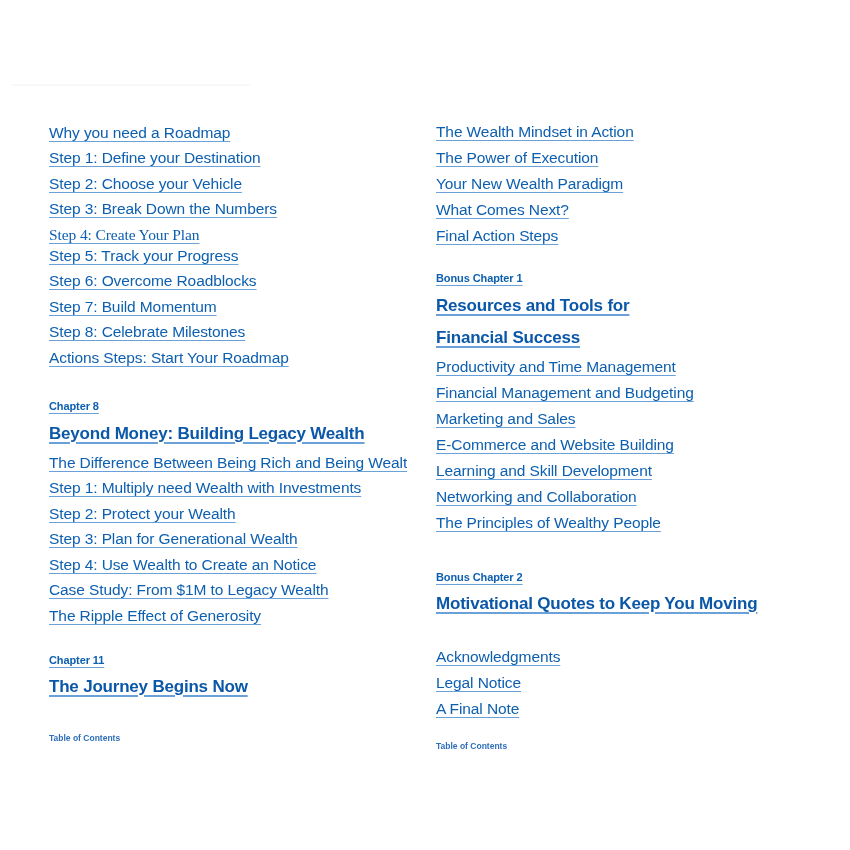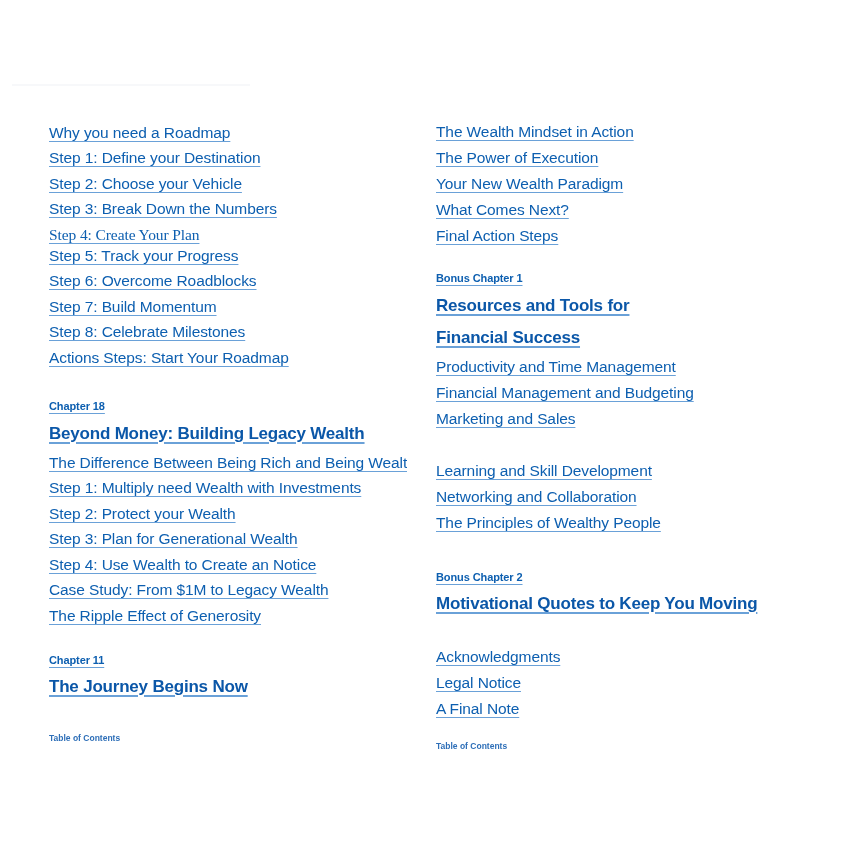--- a/index.html
+++ b/index.html
@@ -76,21 +76,21 @@
   <a class="link" style="left:49px; top:149px;">Step 1: Define your Destination</a>
   <a class="link" style="left:49px; top:175px;">Step 2: Choose your Vehicle</a>
   <a class="link" style="left:49px; top:200px;">Step 3: Break Down the Numbers</a>
   <a class="link" style="left:49px; top:226px;font-family:Liberation Serif, serif;">Step 4: Create Your Plan</a>
   <a class="link" style="left:49px; top:247px;">Step 5: Track your Progress</a>
   <a class="link" style="left:49px; top:272px;">Step 6: Overcome Roadblocks</a>
   <a class="link" style="left:49px; top:298px;">Step 7: Build Momentum</a>
   <a class="link" style="left:49px; top:323px;">Step 8: Celebrate Milestones</a>
   <a class="link" style="left:49px; top:349px;">Actions Steps: Start Your Roadmap</a>
 
-  <a class="link chap-label" style="left:49px; top:400px;">Chapter 18</a>
+  <a class="link chap-label" style="left:49px; top:400px;">Chapter 8</a>
   <a class="link chap-title" style="left:49px; top:424px;">Beyond Money: Building Legacy Wealth</a>
 
   <a class="link clip-wealth" style="left:49px; top:454px;">The Difference Between Being Rich and Being Wealt</a>
   <a class="link" style="left:49px; top:479px;">Step 1: Multiply need Wealth with Investments</a>
   <a class="link" style="left:49px; top:505px;">Step 2: Protect your Wealth</a>
   <a class="link" style="left:49px; top:530px;">Step 3: Plan for Generational Wealth</a>
   <a class="link" style="left:49px; top:556px;">Step 4: Use Wealth to Create an Notice</a>
   <a class="link" style="left:49px; top:581px;">Case Study: From $1M to Legacy Wealth</a>
   <a class="link" style="left:49px; top:607px;">The Ripple Effect of Generosity</a>
 
@@ -107,20 +107,21 @@
   <a class="link" style="left:11px; top:201px;">What Comes Next?</a>
   <a class="link" style="left:11px; top:227px;">Final Action Steps</a>
 
   <a class="link chap-label" style="left:11px; top:272px;">Bonus Chapter 1</a>
   <a class="link chap-title" style="left:11px; top:296px;">Resources and Tools for</a>
   <a class="link chap-title" style="left:11px; top:328px;">Financial Success</a>
 
   <a class="link" style="left:11px; top:358px;">Productivity and Time Management</a>
   <a class="link" style="left:11px; top:384px;">Financial Management and Budgeting</a>
   <a class="link" style="left:11px; top:410px;">Marketing and Sales</a>
+  <a class="link" style="left:11px; top:436px;">E-Commerce and Website Building</a>
   <a class="link" style="left:11px; top:462px;">Learning and Skill Development</a>
   <a class="link" style="left:11px; top:488px;">Networking and Collaboration</a>
   <a class="link" style="left:11px; top:514px;">The Principles of Wealthy People</a>
 
   <a class="link chap-label" style="left:11px; top:571px;">Bonus Chapter 2</a>
   <a class="link chap-title" style="left:11px; top:594px;">Motivational Quotes to Keep You Moving</a>
 
   <a class="link" style="left:11px; top:648px;">Acknowledgments</a>
   <a class="link" style="left:11px; top:674px;">Legal Notice</a>
   <a class="link" style="left:11px; top:700px;">A Final Note</a>

